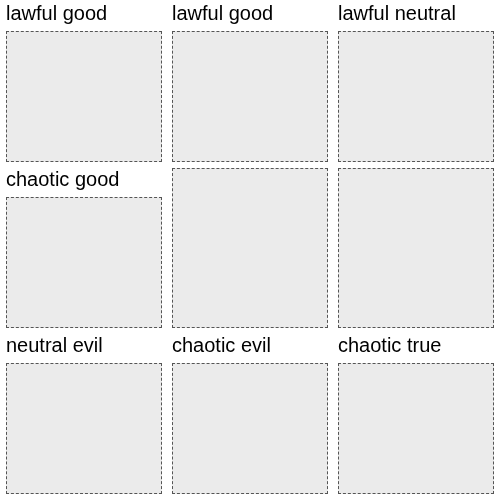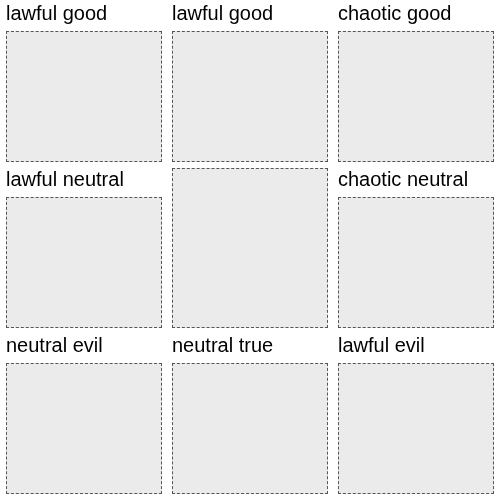--- a/index.html
+++ b/index.html
@@ -45,46 +45,45 @@
     <div class="label">lawful good</div>
     <div class="box"></div>
   </div>
 
   <div class="cell">
     <div class="label">lawful good</div>
     <div class="box"></div>
   </div>
 
   <div class="cell">
-    <div class="label">chaotic good</div>
+    <div class="label">lawful neutral</div>
     <div class="box"></div>
   </div>
 
   <div class="cell">
-    <div class="label">lawful neutral</div>
+    <div class="label">chaotic good</div>
     <div class="box"></div>
   </div>
 
   <div class="cell">
     <div class="box"></div>
   </div>
 
   <div class="cell">
-    <div class="label">chaotic neutral</div>
     <div class="box"></div>
   </div>
 
   <div class="cell">
     <div class="label">neutral evil</div>
     <div class="box"></div>
   </div>
 
   <div class="cell">
-    <div class="label">neutral true</div>
+    <div class="label">chaotic evil</div>
     <div class="box"></div>
   </div>
 
   <div class="cell">
-    <div class="label">lawful evil</div>
+    <div class="label">chaotic true</div>
     <div class="box"></div>
   </div>
 
 </div>
 
 </body></html>

